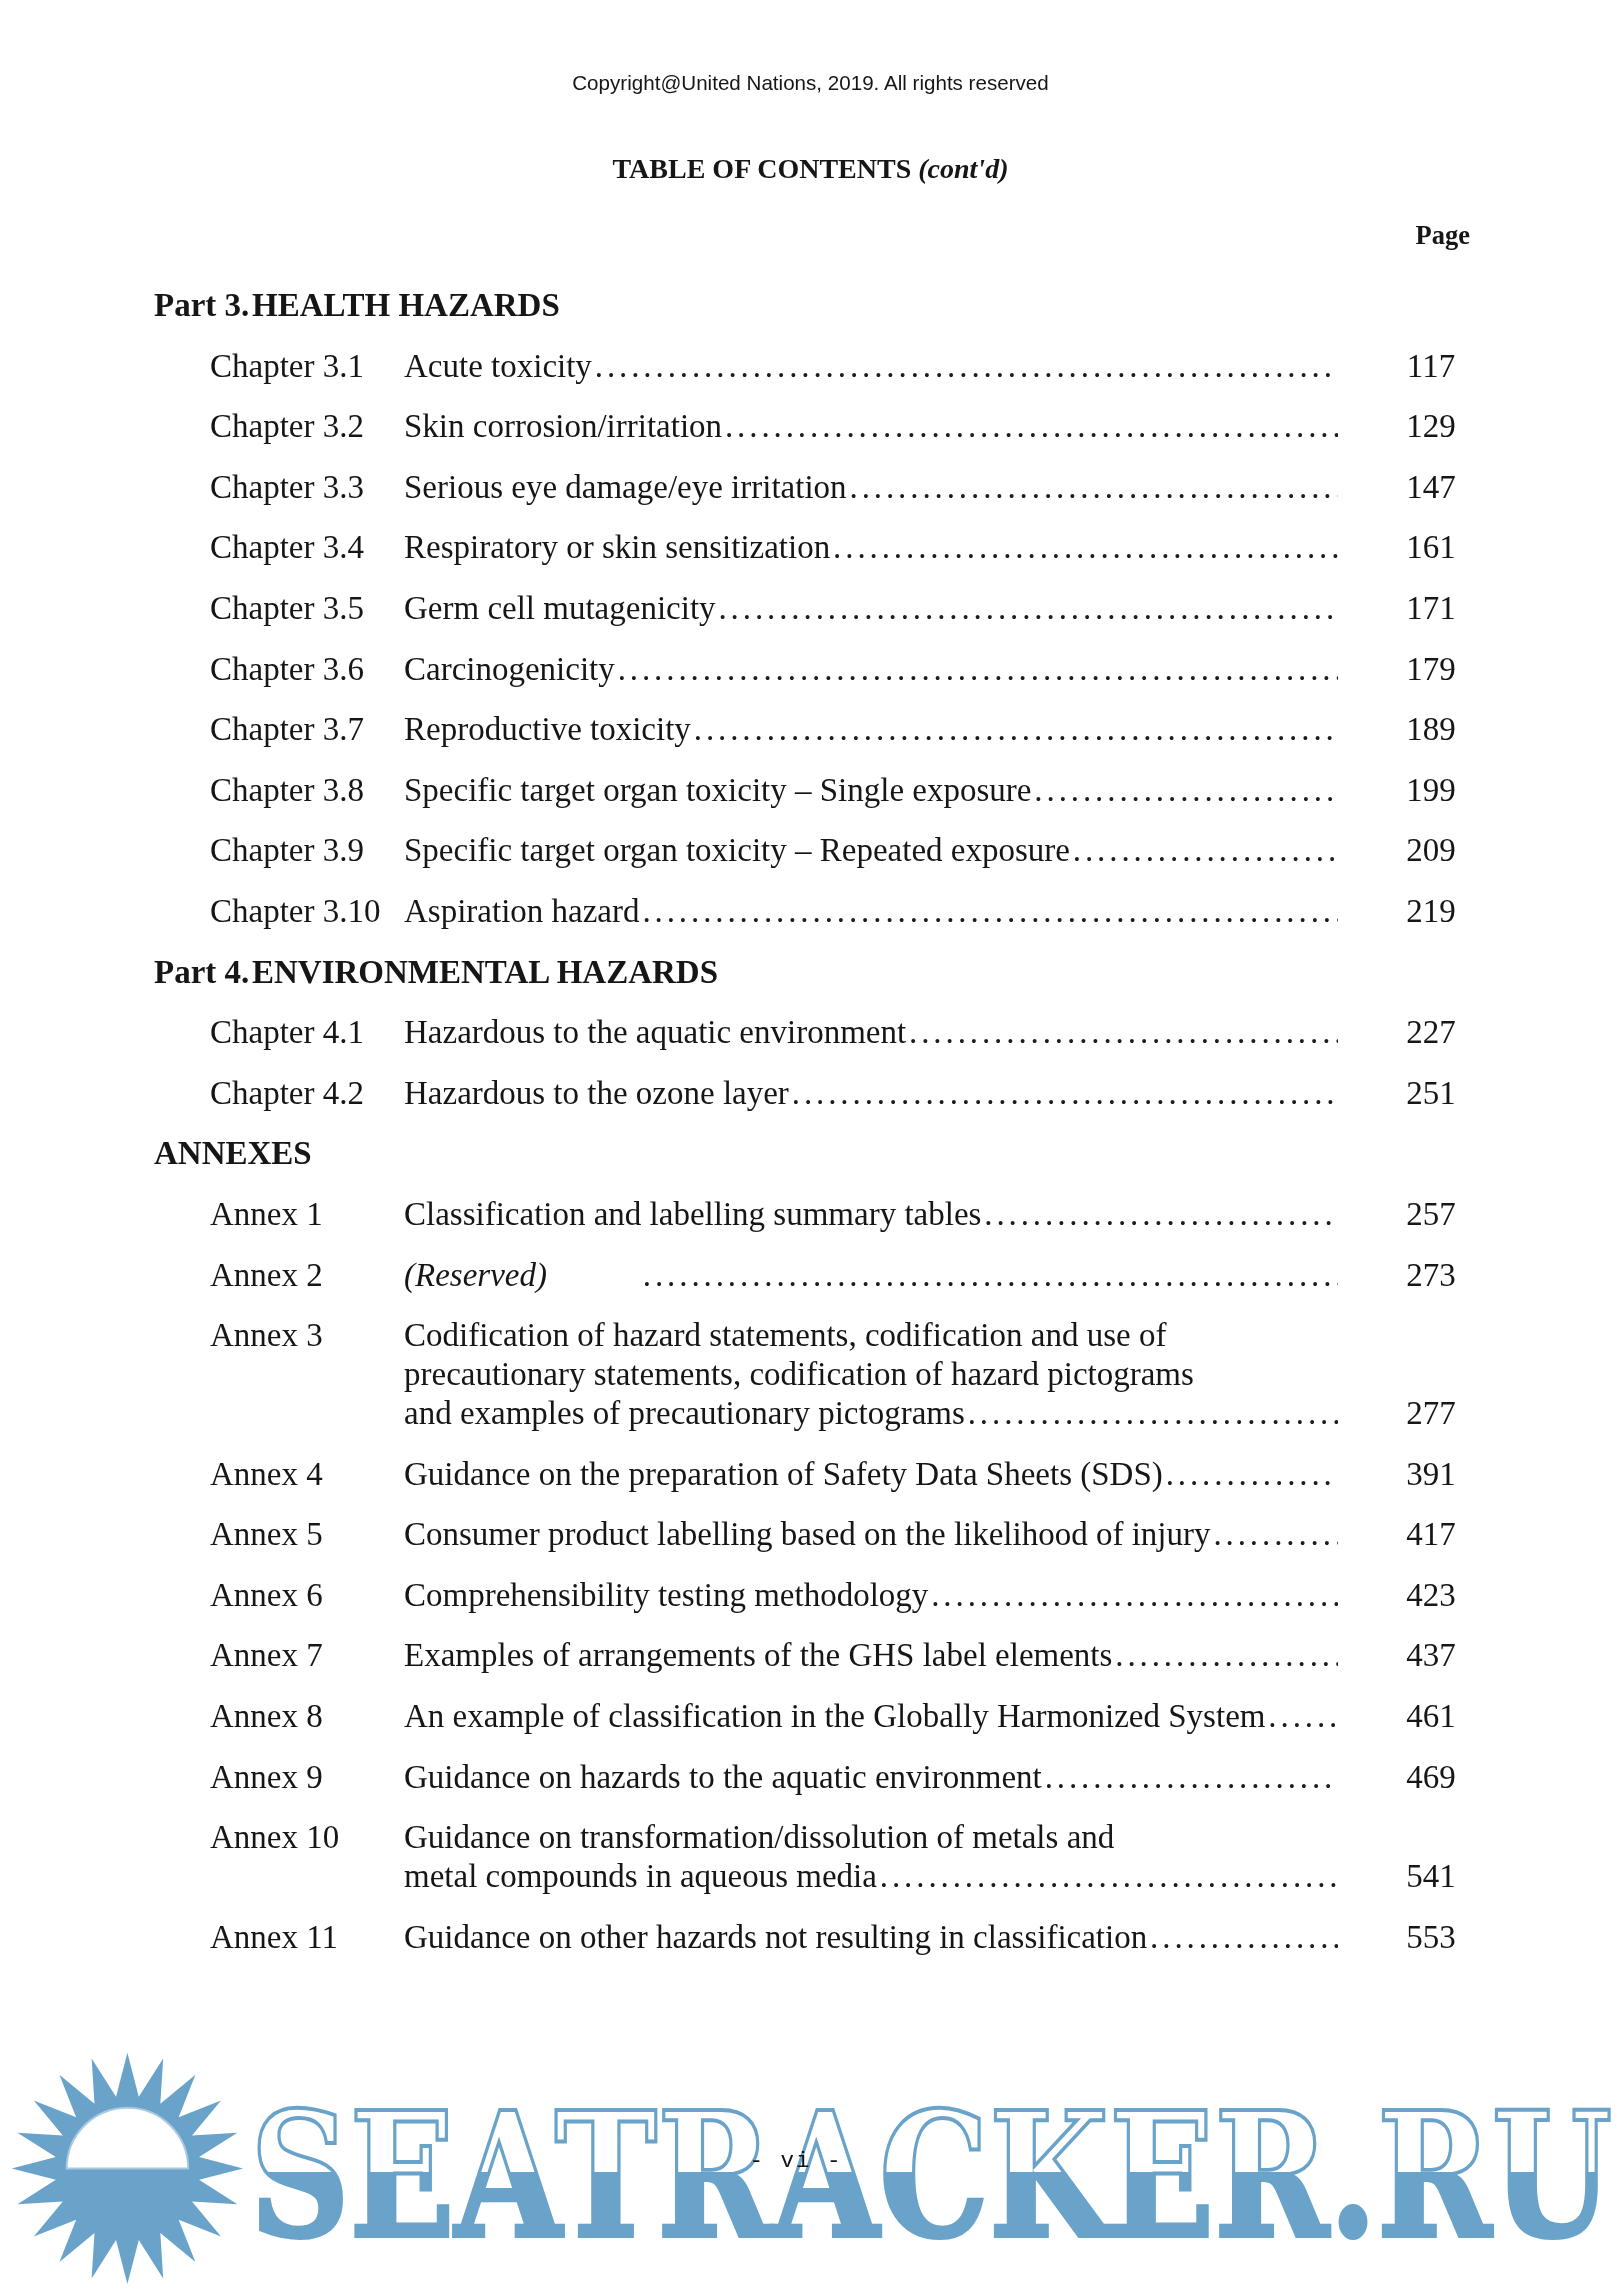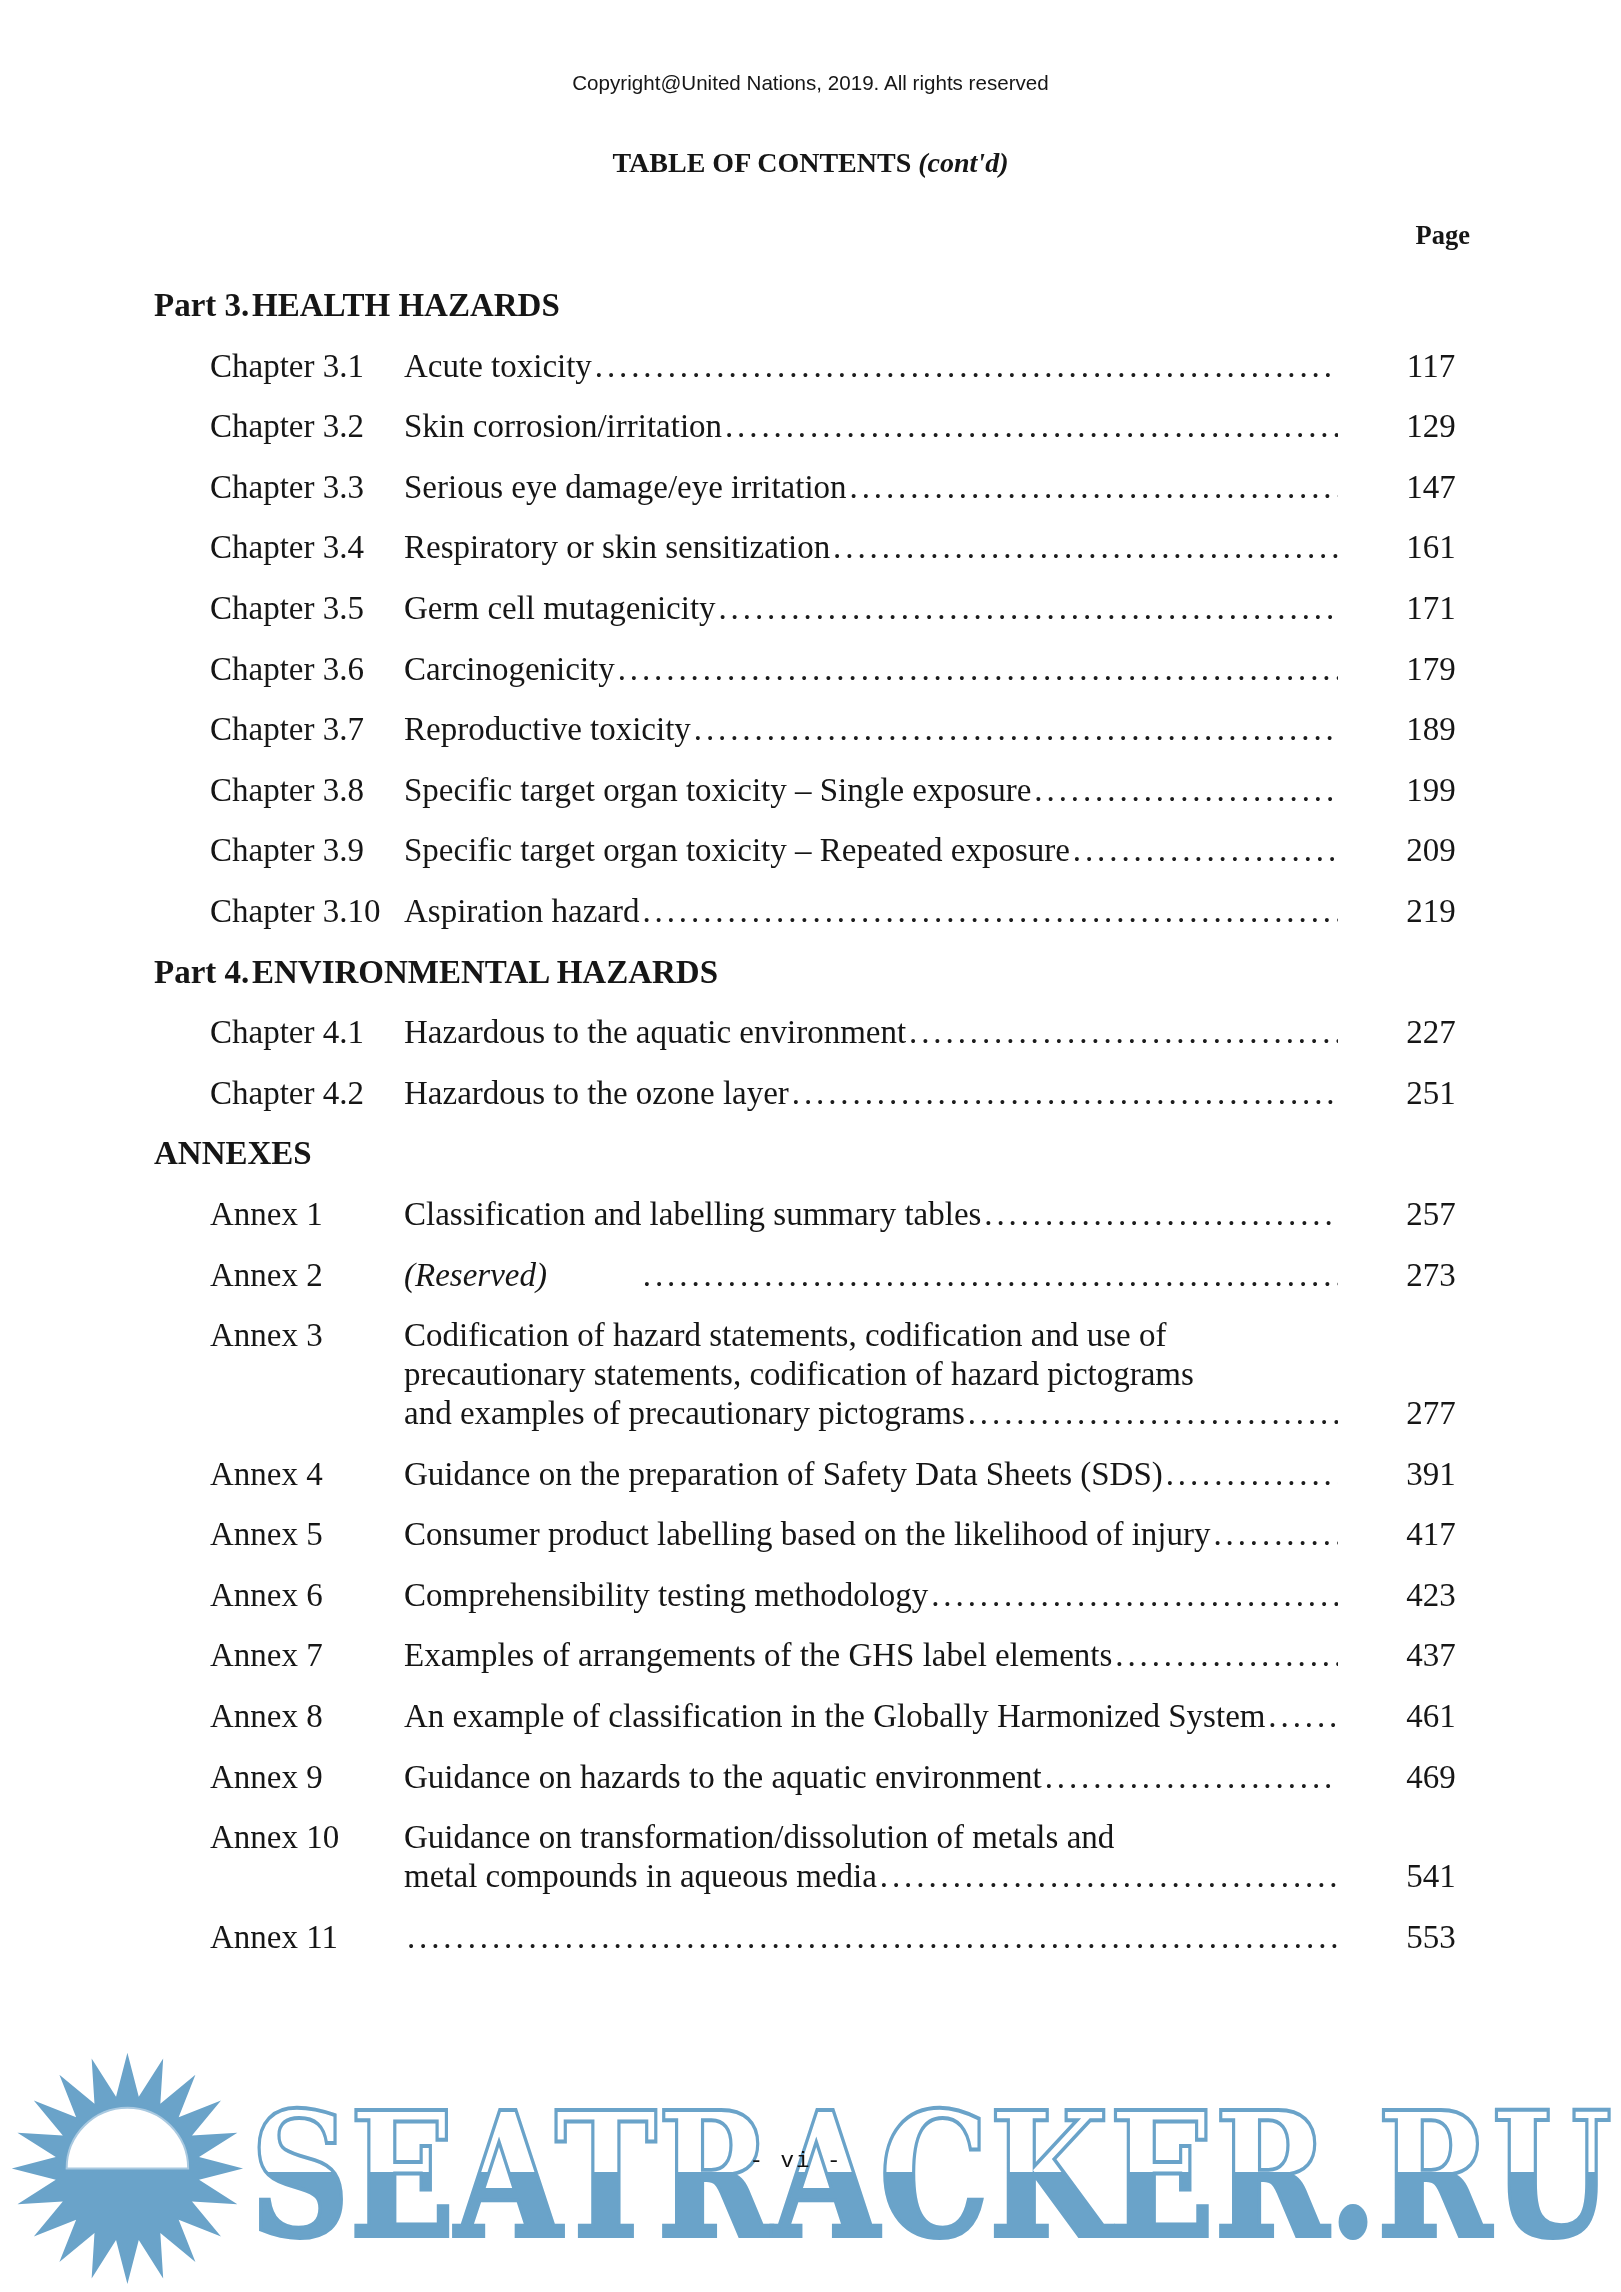--- a/index.html
+++ b/index.html
@@ -11,21 +11,21 @@
     font-family:"Liberation Serif", serif;
     color:#161616;
   }
   .copyright{
     position:absolute;top:71px;left:0;width:1621px;
     text-align:center;
     font-family:"Liberation Sans", sans-serif;
     font-size:20.6px;
   }
   .doc-title{
-    position:absolute;top:147px;left:0;width:1621px;
+    position:absolute;top:153px;left:0;width:1621px;
     text-align:center;
     font-size:28px;font-weight:bold;
   }
   .doc-title .suffix{font-style:italic;}
   .page-label{
     position:absolute;top:220px;right:151px;
     font-size:26.5px;font-weight:bold;
   }
   .toc{
     position:absolute;top:286px;left:154px;width:1316px;
@@ -328,20 +328,21 @@
           <span class="t">metal compounds in aqueous media </span>
           <span class="dots">................................................................................................................................................................................................................................................</span>
         </div>
       </div>
       <span class="pagenum">541</span>
     </div>
     <div class="row">
       <span class="label">Annex 11</span>
       <div class="titlecol">
         <div class="line">
+          <span class="t">Guidance on other hazards not resulting in classification </span>
           <span class="dots">................................................................................................................................................................................................................................................</span>
         </div>
       </div>
       <span class="pagenum">553</span>
     </div>
   </div>
 
 <div class="footer">- vi -</div>
 
 <svg class="watermark" viewBox="0 0 1654 309" xmlns="http://www.w3.org/2000/svg">

